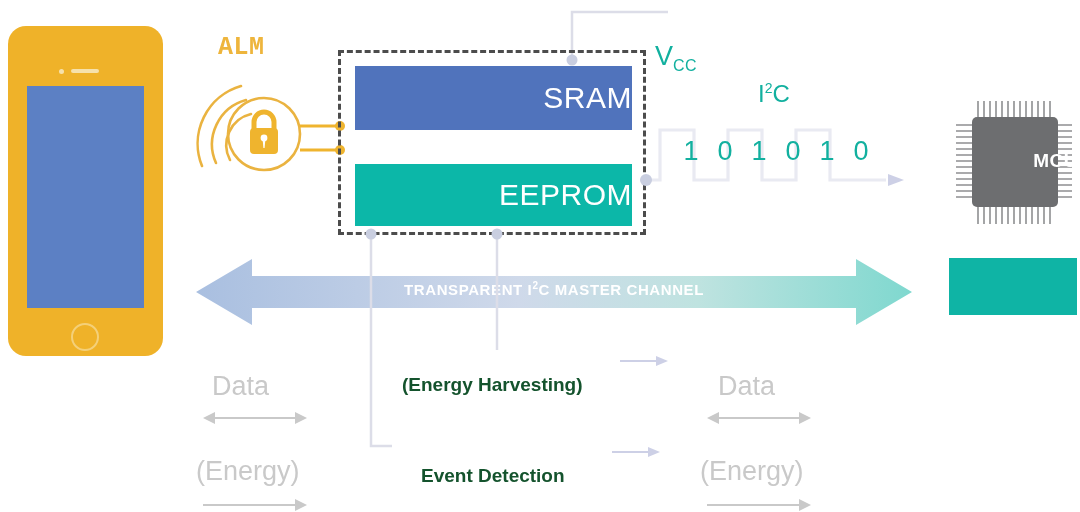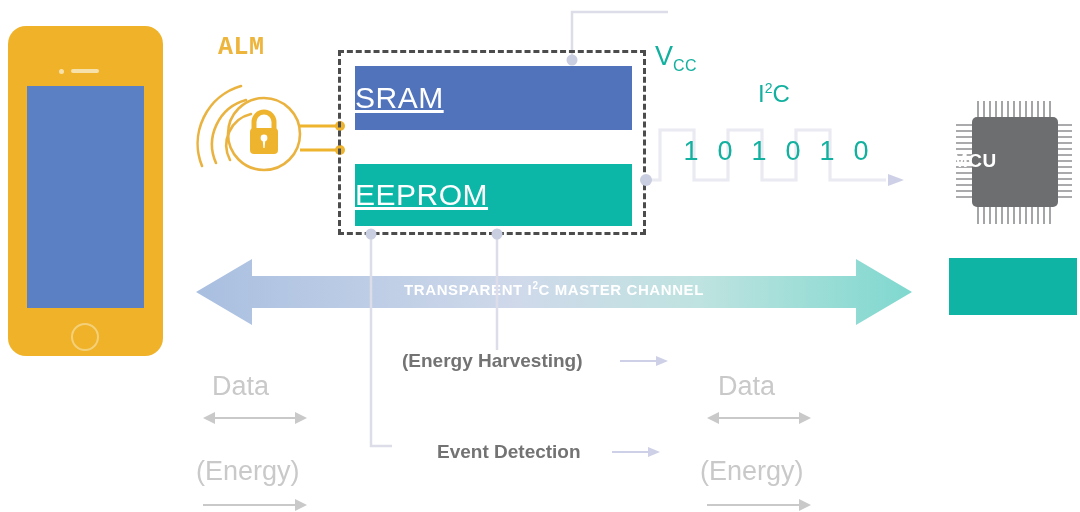--- a/index.html
+++ b/index.html
@@ -74,26 +74,25 @@
     width: 277px; height: 64px;
     background: #5073bc;
   }
   #eeprom-box {
     left: 355px; top: 164px;
     width: 277px; height: 62px;
     background: #0cb7a8;
   }
   .mem-text {
     width: 100%;
-    text-align: left;
+    text-align: right;
     color: #ffffff;
     font-size: 30px;
     font-weight: 400;
     letter-spacing: .5px;
-    text-decoration: underline;
   }
   #sram-text { top: 15px; }
   #eeprom-text { top: 14px; }
 
   
   #vcc-wire { left: 560px; top: 6px; width: 110px; height: 60px; }
   #vcc-label {
     left: 655px; top: 2px;
     color: #12b09f;
     font-size: 27px;
@@ -121,21 +120,21 @@
     color: #12b09f;
     font-size: 27px;
     font-weight: 500;
   }
 
   
   #mcu-wrap { left: 952px; top: 95px; width: 126px; height: 135px; }
   #mcu-label {
     left: 952px; top: 150px;
     width: 126px;
-    text-align: left;
+    text-align: right;
     color: #ffffff;
     font-size: 19px;
     font-weight: 700;
     letter-spacing: .5px;
   }
 
   
   #sensor-box {
     left: 949px; top: 258px;
     width: 128px; height: 57px;
@@ -162,26 +161,27 @@
     font-weight: 600;
     letter-spacing: .6px;
   }
   #channel-text sup { font-size: 10px; }
 
   
   #droplines { left: 330px; top: 228px; width: 330px; height: 230px; }
 
   
   .teal-note {
-    color: #737373;
+    color: #14532d;
     font-size: 19px;
     font-weight: 700;
+    margin-top: 24px;
   }
   #energy-harvest { left: 402px; top: 350px; }
-  #event-detect  { left: 437px; top: 441px; }
+  #event-detect  { left: 421px; top: 441px; }
   #eh-arrow { left: 620px; top: 352px; width: 48px; height: 18px; }
   #ed-arrow { left: 612px; top: 443px; width: 48px; height: 18px; }
 
   
   .gray-label {
     color: #c9c9c9;
     font-size: 27px;
     font-weight: 400;
   }
   .gray-arrow-svg { height: 16px; }

